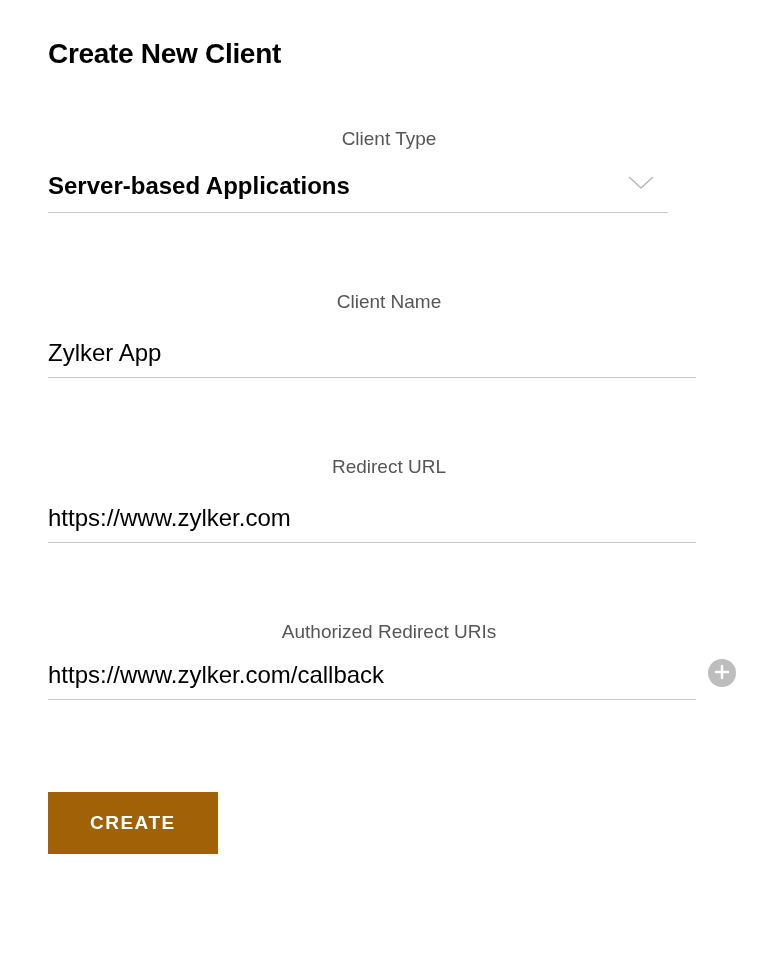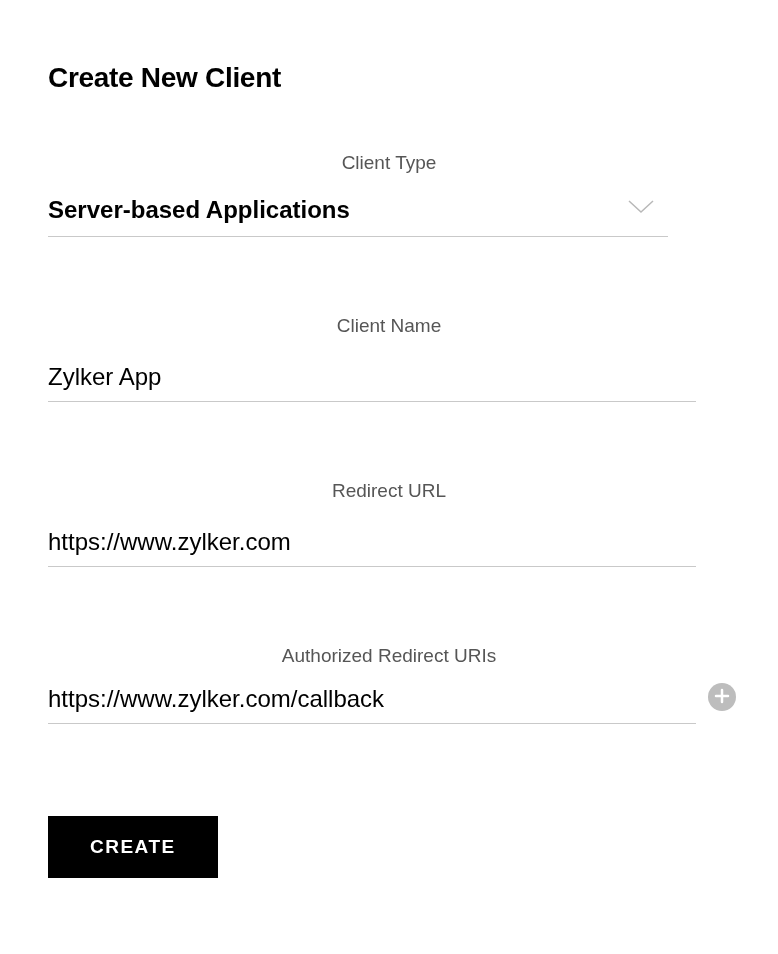--- a/index.html
+++ b/index.html
@@ -13,21 +13,20 @@
       width: 778px;
       height: 954px;
       padding: 38px 48px;
     }
     .page-title {
       font-size: 28px;
       font-weight: 700;
       color: #000000;
       letter-spacing: -0.3px;
       margin-bottom: 58px;
-      margin-top: 24px;
     }
     .form-group {
       margin-bottom: 78px;
     }
     .form-label {
       display: block;
       font-size: 19px;
       color: #565656;
       font-weight: 400;
       margin-bottom: 22px;
@@ -92,21 +91,21 @@
       height: 28px;
       border-radius: 50%;
       background: #bdbdbd;
       border: none;
       cursor: pointer;
       display: flex;
       align-items: center;
       justify-content: center;
     }
     .create-button {
-      background: #000000;
+      background: #a16207;
       color: #ffffff;
       border: none;
       font-size: 19px;
       font-weight: 700;
       letter-spacing: 1.5px;
       padding: 20px 42px;
       cursor: pointer;
       font-family: inherit;
     }
   </style>

